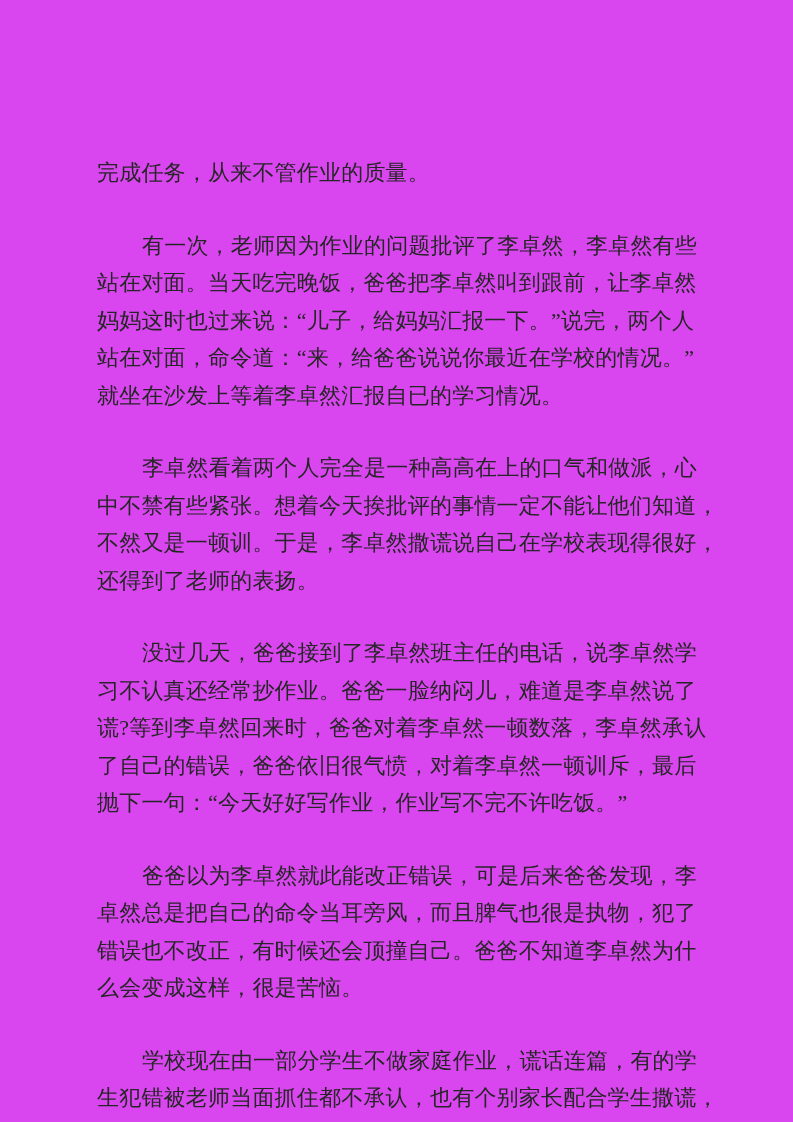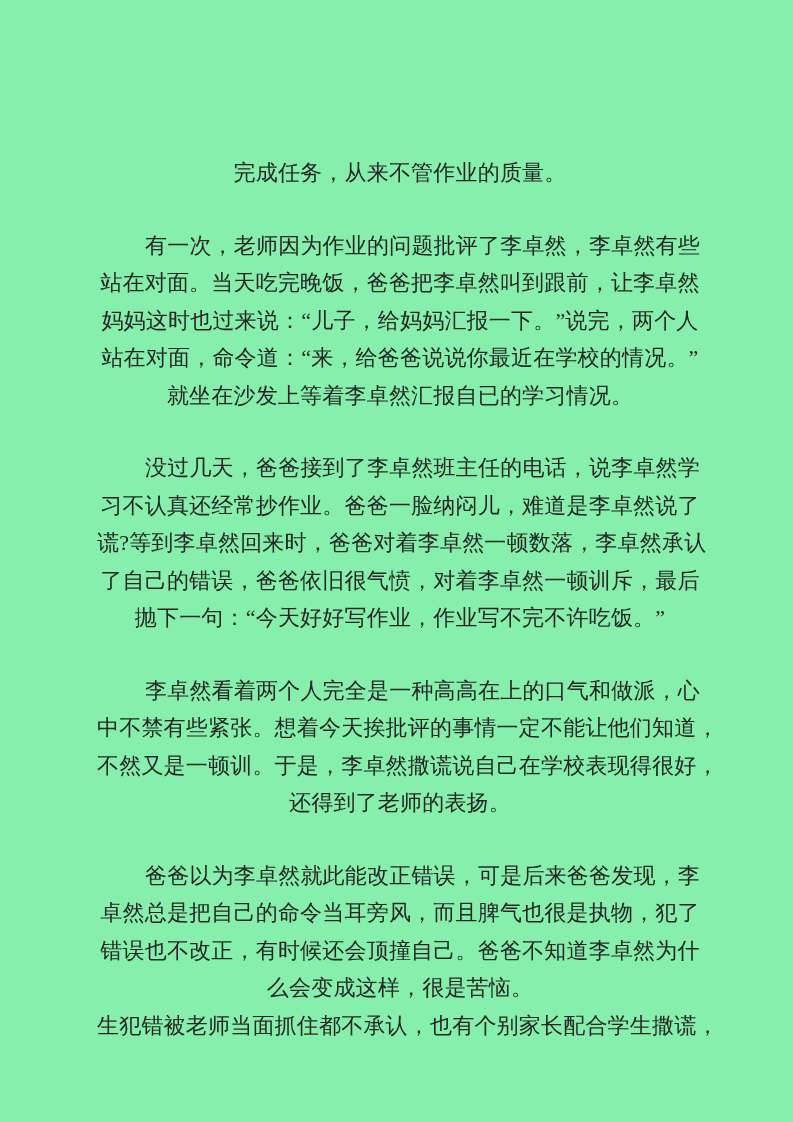--- a/index.html
+++ b/index.html
@@ -35,48 +35,49 @@
     font-weight: 400;
   }
   .text-line.indent {
     text-indent: 45px;
     margin-top: 35px;
   }
 </style>
 </head>
 <body>
 
-<div class="page" style="background: #86efac; text-align: center;">
+<div class="page" style="background: #d946ef;">
   <div class="doc-body" style="color: rgb(38, 38, 38);">
       <div class="paragraph">
         <div class="text-line">完成任务，从来不管作业的质量。</div>
       </div>
       <div class="paragraph">
         <div class="text-line indent">有一次，老师因为作业的问题批评了李卓然，李卓然有些</div>
         <div class="text-line">站在对面。当天吃完晚饭，爸爸把李卓然叫到跟前，让李卓然</div>
         <div class="text-line">妈妈这时也过来说：“儿子，给妈妈汇报一下。”说完，两个人</div>
         <div class="text-line">站在对面，命令道：“来，给爸爸说说你最近在学校的情况。”</div>
         <div class="text-line">就坐在沙发上等着李卓然汇报自已的学习情况。</div>
       </div>
       <div class="paragraph">
+        <div class="text-line indent">李卓然看着两个人完全是一种高高在上的口气和做派，心</div>
+        <div class="text-line">中不禁有些紧张。想着今天挨批评的事情一定不能让他们知道，</div>
+        <div class="text-line">不然又是一顿训。于是，李卓然撒谎说自己在学校表现得很好，</div>
+        <div class="text-line">还得到了老师的表扬。</div>
+      </div>
+      <div class="paragraph">
         <div class="text-line indent">没过几天，爸爸接到了李卓然班主任的电话，说李卓然学</div>
         <div class="text-line">习不认真还经常抄作业。爸爸一脸纳闷儿，难道是李卓然说了</div>
         <div class="text-line">谎?等到李卓然回来时，爸爸对着李卓然一顿数落，李卓然承认</div>
         <div class="text-line">了自己的错误，爸爸依旧很气愤，对着李卓然一顿训斥，最后</div>
         <div class="text-line">抛下一句：“今天好好写作业，作业写不完不许吃饭。”</div>
-      </div>
-      <div class="paragraph">
-        <div class="text-line indent">李卓然看着两个人完全是一种高高在上的口气和做派，心</div>
-        <div class="text-line">中不禁有些紧张。想着今天挨批评的事情一定不能让他们知道，</div>
-        <div class="text-line">不然又是一顿训。于是，李卓然撒谎说自己在学校表现得很好，</div>
-        <div class="text-line">还得到了老师的表扬。</div>
       </div>
       <div class="paragraph">
         <div class="text-line indent">爸爸以为李卓然就此能改正错误，可是后来爸爸发现，李</div>
         <div class="text-line">卓然总是把自己的命令当耳旁风，而且脾气也很是执物，犯了</div>
         <div class="text-line">错误也不改正，有时候还会顶撞自己。爸爸不知道李卓然为什</div>
         <div class="text-line">么会变成这样，很是苦恼。</div>
       </div>
       <div class="paragraph">
+        <div class="text-line indent">学校现在由一部分学生不做家庭作业，谎话连篇，有的学</div>
         <div class="text-line">生犯错被老师当面抓住都不承认，也有个别家长配合学生撒谎，</div>
       </div>
     </div>
 </div>
 
 </body></html>

